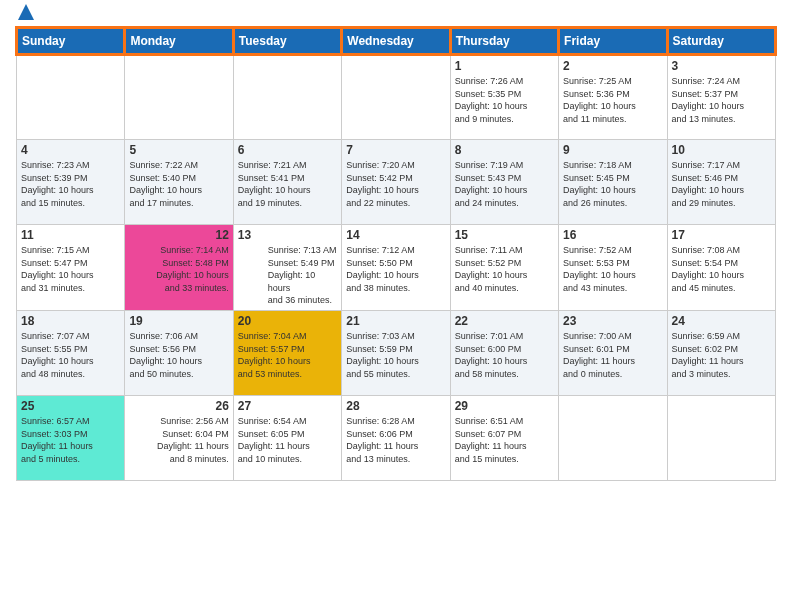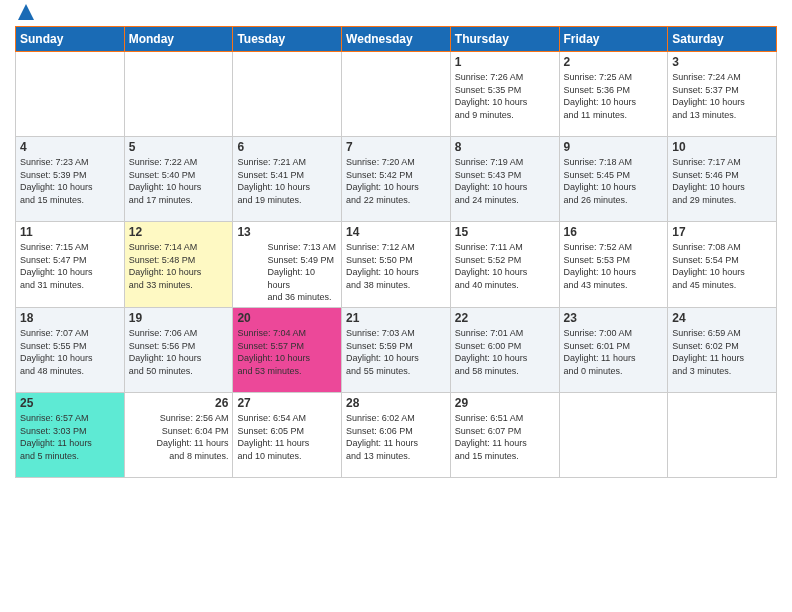--- a/index.html
+++ b/index.html
@@ -49,21 +49,21 @@
       border-collapse: collapse;
       table-layout: fixed;
     }
     .calendar th {
       background-color: #1a6bb5;
       color: #fff;
       font-size: 12px;
       font-weight: bold;
       padding: 5px 4px;
       text-align: left;
-      border: 1px solid #f97316;
+      border: 3px solid #f97316;
     }
     .calendar td {
       vertical-align: top;
       border: 1px solid #ccc;
       padding: 3px 4px;
       font-size: 9.5px;
       color: #333;
       height: 85px;
       background: #fff;
     }
@@ -202,21 +202,21 @@
           </td>
         </tr>
         <tr>
           <td style="background: rgb(255, 255, 255);">
             <span class="day-num">11</span>
             <div class="day-info" style="white-space: pre-line;">Sunrise: 7:15 AM
 Sunset: 5:47 PM
 Daylight: 10 hours
 and 31 minutes.</div>
           </td>
-          <td style="background: #fef9c3;">
+          <td style="background: #ec4899; text-align: right;">
             <span class="day-num">12</span>
             <div class="day-info" style="white-space: pre-line;">Sunrise: 7:14 AM
 Sunset: 5:48 PM
 Daylight: 10 hours
 and 33 minutes.</div>
           </td>
           <td style="background: rgb(255, 255, 255);">
             <span class="day-num">13</span>
             <div class="day-info" style="white-space: pre-line; margin-left: 30px;">Sunrise: 7:13 AM
 Sunset: 5:49 PM
@@ -260,21 +260,21 @@
 Daylight: 10 hours
 and 48 minutes.</div>
           </td>
           <td style="background: rgb(240, 244, 248);">
             <span class="day-num">19</span>
             <div class="day-info" style="white-space: pre-line;">Sunrise: 7:06 AM
 Sunset: 5:56 PM
 Daylight: 10 hours
 and 50 minutes.</div>
           </td>
-          <td style="background: #ec4899;">
+          <td style="background: #eab308;">
             <span class="day-num">20</span>
             <div class="day-info" style="white-space: pre-line;">Sunrise: 7:04 AM
 Sunset: 5:57 PM
 Daylight: 10 hours
 and 53 minutes.</div>
           </td>
           <td style="background: rgb(240, 244, 248);">
             <span class="day-num">21</span>
             <div class="day-info" style="white-space: pre-line;">Sunrise: 7:03 AM
 Sunset: 5:59 PM
@@ -320,21 +320,21 @@
           </td>
           <td style="background: rgb(255, 255, 255);">
             <span class="day-num">27</span>
             <div class="day-info" style="white-space: pre-line;">Sunrise: 6:54 AM
 Sunset: 6:05 PM
 Daylight: 11 hours
 and 10 minutes.</div>
           </td>
           <td style="background: rgb(255, 255, 255);">
             <span class="day-num">28</span>
-            <div class="day-info" style="white-space: pre-line;">Sunrise: 6:02 AM
+            <div class="day-info" style="white-space: pre-line;">Sunrise: 6:28 AM
 Sunset: 6:06 PM
 Daylight: 11 hours
 and 13 minutes.</div>
           </td>
           <td style="background: rgb(255, 255, 255);">
             <span class="day-num">29</span>
             <div class="day-info" style="white-space: pre-line;">Sunrise: 6:51 AM
 Sunset: 6:07 PM
 Daylight: 11 hours
 and 15 minutes.</div>

